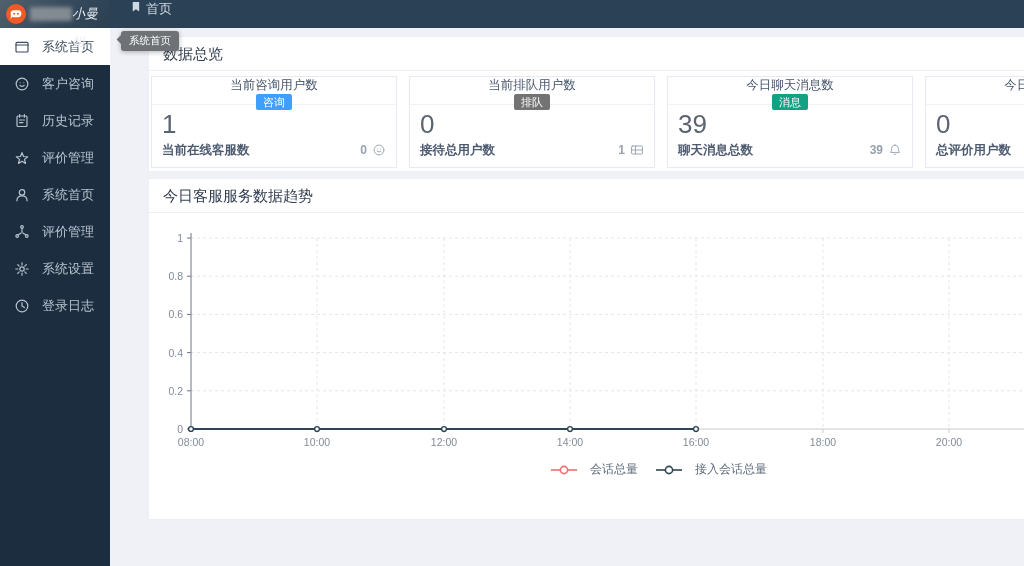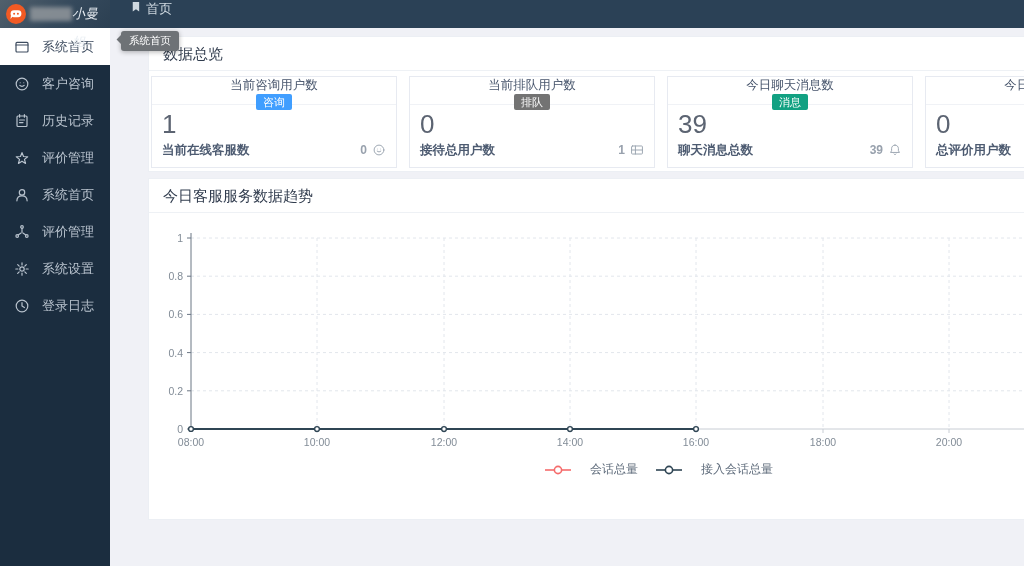--- a/index.html
+++ b/index.html
@@ -54,21 +54,21 @@
   .card-ft-r svg { stroke:#9aa4b0; fill:none; stroke-width:1.1; stroke-linecap:round; stroke-linejoin:round; }
 
   
   .chart-wrap { position:absolute; left:0; top:34px; width:910px; height:300px; }
   .grid-line { stroke:#e2e6ec; stroke-width:1; stroke-dasharray:3 3; }
   .axis-y { stroke:#6b7684; stroke-width:1; }
   .axis-x { stroke:#c8cdd4; stroke-width:1; }
   .tick-label { font-size:10.5px; fill:#828c97; font-family:"Liberation Sans",sans-serif; }
   .legend { position:absolute; top:282px; left:0; width:910px; display:flex; justify-content:center;
             gap:18px; align-items:center; padding-left:110px; }
-  .legend-item { display:flex; align-items:center; gap:19px; font-size:12px; color:#5d6a7a; cursor:pointer; }
+  .legend-item { display:flex; align-items:center; gap:13px; font-size:12px; color:#5d6a7a; cursor:pointer; }
 </style>
 </head>
 <body>
 
 <div class="navbar">
   <div class="brand">
     <svg class="logo" viewBox="0 0 20 20">
       <circle cx="10" cy="10" r="10" fill="#f15a24"></circle>
       <rect x="4.6" y="6.2" width="10.8" height="7" rx="3.4" fill="#ffffff"></rect>
       <path d="M6.5 12.5l-2 2.6 0.4-3.4z" fill="#ffffff"></path>

